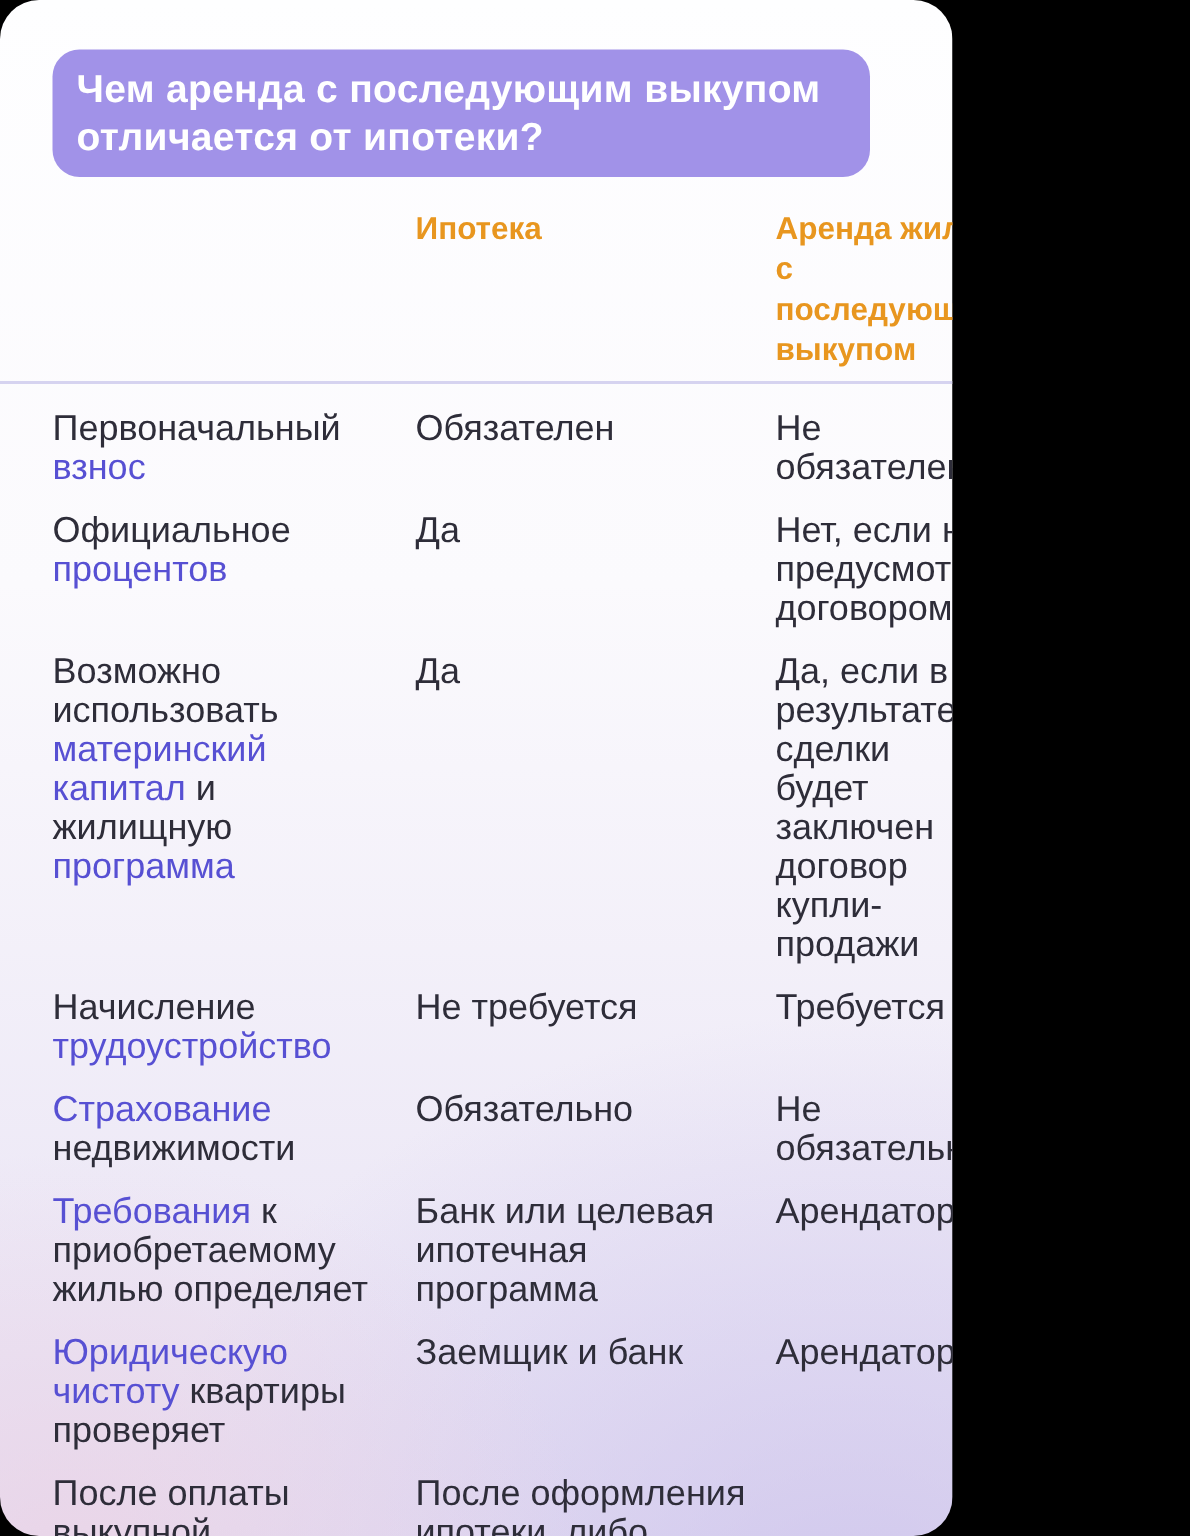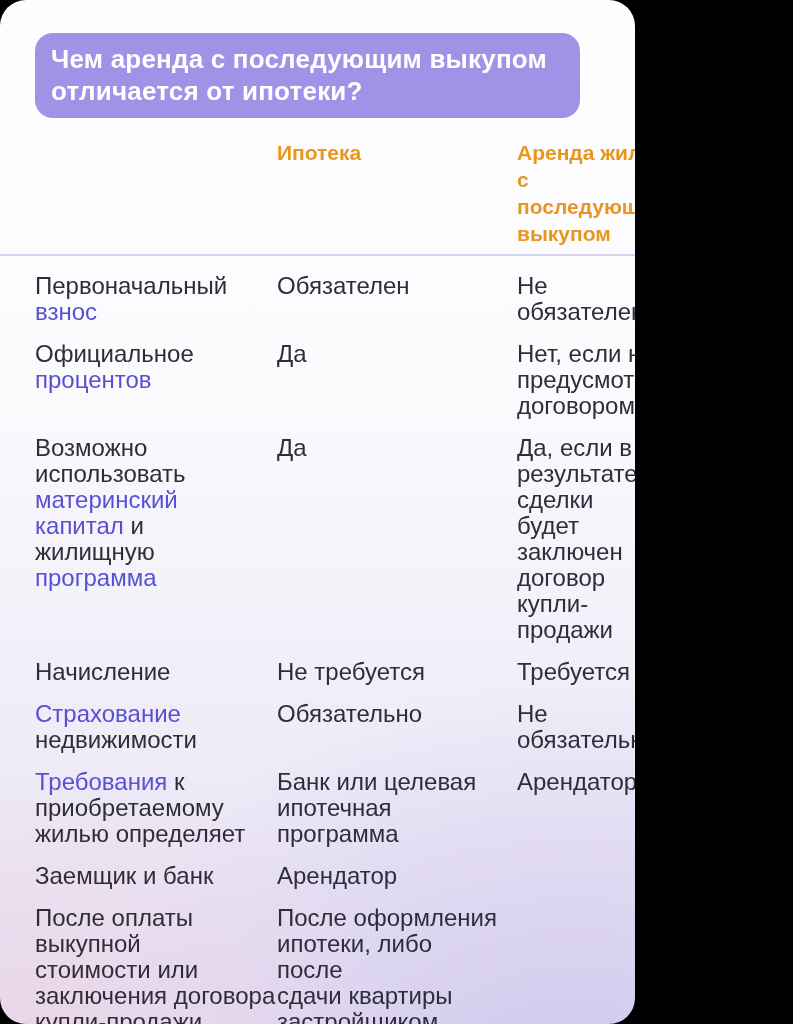--- a/index.html
+++ b/index.html
@@ -93,40 +93,43 @@
 капитал</span><span> и
 жилищную
 </span><span class="accent">программа</span></div>
         <div class="cell value-cell">Да</div>
         <div class="cell value-cell wide">Да, если в результате
 сделки будет заключен
 договор купли-продажи</div>
       </div>
       <div class="row">
         <div class="cell label-cell"><span>Начисление
-</span></div>
+</span><span class="accent">трудоустройство</span></div>
         <div class="cell value-cell wide">Не требуется</div>
         <div class="cell value-cell">Требуется</div>
       </div>
       <div class="row">
         <div class="cell label-cell"><span class="accent">Страхование</span><span>
 недвижимости</span></div>
         <div class="cell value-cell">Обязательно</div>
         <div class="cell value-cell wide">Не обязательно</div>
       </div>
       <div class="row">
         <div class="cell label-cell"><span class="accent">Требования</span><span> к
 приобретаемому
 жилью определяет</span></div>
         <div class="cell value-cell">Банк или целевая
 ипотечная
 программа</div>
         <div class="cell value-cell wide">Арендатор</div>
       </div>
       <div class="row">
+        <div class="cell label-cell"><span class="accent">Юридическую
+чистоту</span><span> квартиры
+проверяет</span></div>
         <div class="cell value-cell">Заемщик и банк</div>
         <div class="cell value-cell wide">Арендатор</div>
       </div>
       <div class="row">
         <div class="cell value-cell wide">После оплаты выкупной
 стоимости или
 заключения договора
 купли-продажи</div>
         <div class="cell value-cell">После оформления
 ипотеки, либо после

